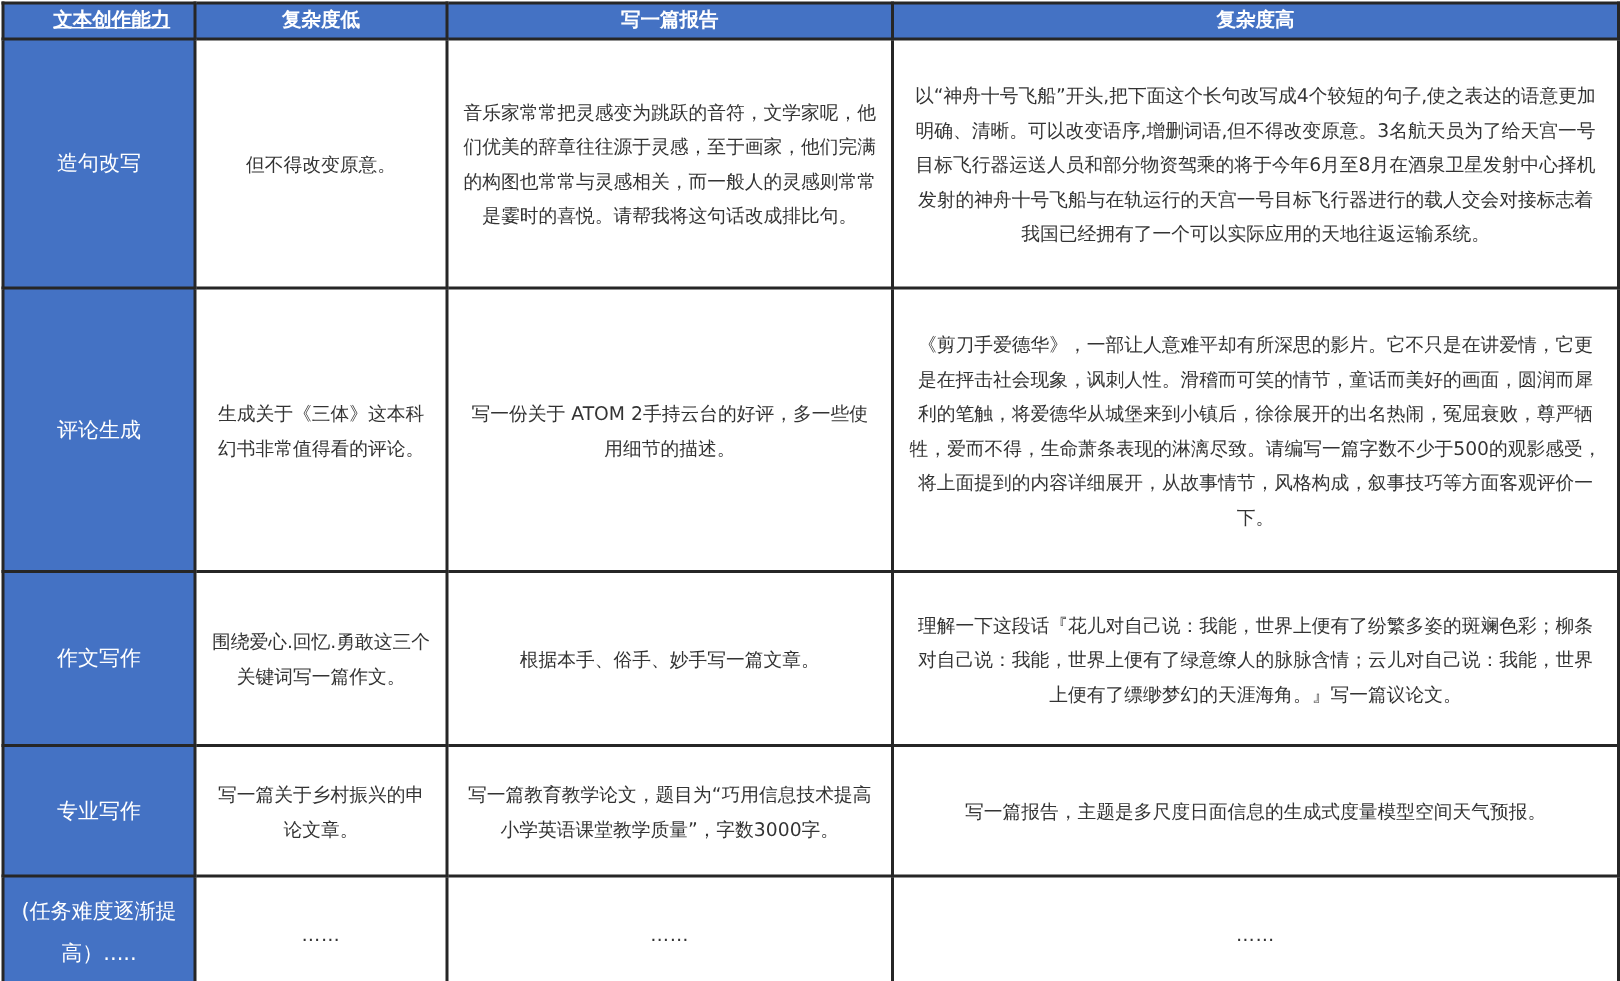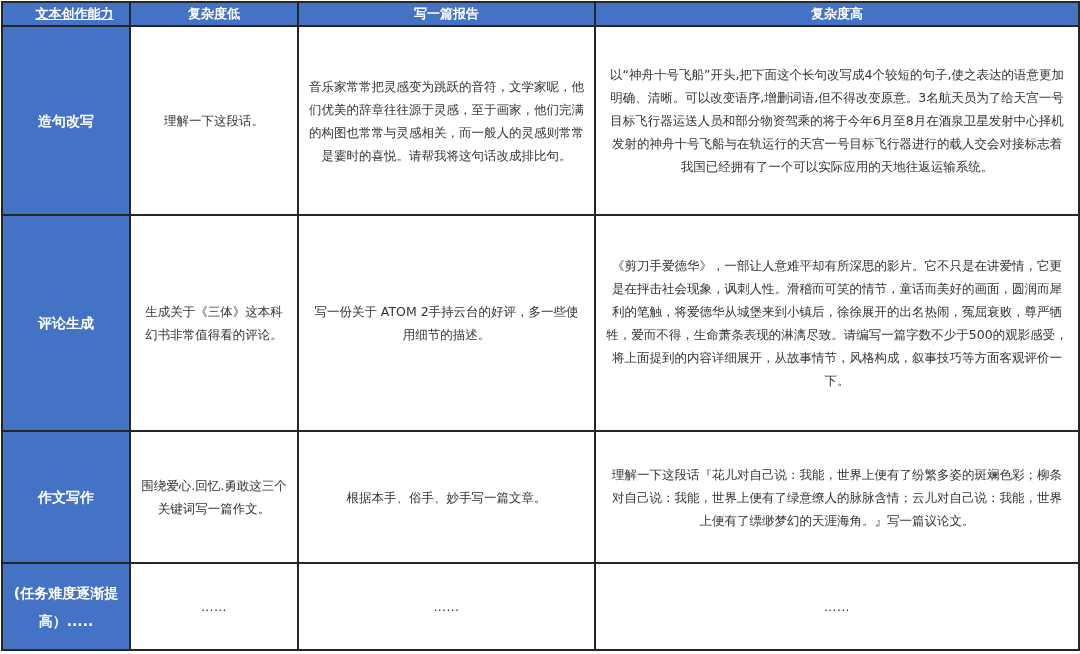--- a/index.html
+++ b/index.html
@@ -15,21 +15,21 @@
     padding: 0 10px;
     font-size: 12.5px; line-height: 23px; color: #333333;
     word-break: break-all;
   }
   table.grid th {
     background: #4472c4; color: #ffffff; font-weight: bold; font-size: 13px;
     line-height: 18px; height: 22px; padding: 0 4px;
   }
   table.grid th.corner { text-decoration: underline; padding-left: 21px; }
   table.grid td.rowhead {
-    background: #4472c4; color: #ffffff; font-weight: bold; font-size: 14px;
+    background: #4472c4; color: #ffffff; font-weight: normal; font-size: 14px;
     line-height: 28px; padding: 0 6px;
   }
   td.dots { color: #8a8a8a; font-size: 9px; letter-spacing: 0.5px; }
 </style>
 </head>
 <body>
 
 <table class="grid">
   <colgroup>
     <col style="width:128px">
@@ -41,36 +41,42 @@
     <tr>
       <th class="corner">文本创作能力</th>
       <th>复杂度低</th>
       <th>写一篇报告</th>
       <th>复杂度高</th>
     </tr>
   </thead>
   <tbody>
     <tr style="height:166px">
       <td class="rowhead">造句改写</td>
-      <td>理解一下这段话。</td>
+      <td>但不得改变原意。</td>
       <td>音乐家常常把灵感变为跳跃的音符，文学家呢，他们优美的辞章往往源于灵感，至于画家，他们完满的构图也常常与灵感相关，而一般人的灵感则常常是霎时的喜悦。请帮我将这句话改成排比句。</td>
       <td>以“神舟十号飞船”开头,把下面这个长句改写成4个较短的句子,使之表达的语意更加明确、清晰。可以改变语序,增删词语,但不得改变原意。3名航天员为了给天宫一号目标飞行器运送人员和部分物资驾乘的将于今年6月至8月在酒泉卫星发射中心择机发射的神舟十号飞船与在轨运行的天宫一号目标飞行器进行的载人交会对接标志着我国已经拥有了一个可以实际应用的天地往返运输系统。</td>
     </tr>
     <tr style="height:189px">
       <td class="rowhead">评论生成</td>
       <td>生成关于《三体》这本科幻书非常值得看的评论。</td>
       <td>写一份关于 ATOM 2手持云台的好评，多一些使用细节的描述。</td>
       <td>《剪刀手爱德华》，一部让人意难平却有所深思的影片。它不只是在讲爱情，它更是在抨击社会现象，讽刺人性。滑稽而可笑的情节，童话而美好的画面，圆润而犀利的笔触，将爱德华从城堡来到小镇后，徐徐展开的出名热闹，冤屈衰败，尊严牺牲，爱而不得，生命萧条表现的淋漓尽致。请编写一篇字数不少于500的观影感受，将上面提到的内容详细展开，从故事情节，风格构成，叙事技巧等方面客观评价一下。</td>
     </tr>
     <tr style="height:116px">
       <td class="rowhead">作文写作</td>
       <td>围绕爱心.回忆.勇敢这三个关键词写一篇作文。</td>
       <td>根据本手、俗手、妙手写一篇文章。</td>
       <td>理解一下这段话『花儿对自己说：我能，世界上便有了纷繁多姿的斑斓色彩；柳条对自己说：我能，世界上便有了绿意缭人的脉脉含情；云儿对自己说：我能，世界上便有了缥缈梦幻的天涯海角。』写一篇议论文。</td>
     </tr>
+    <tr style="height:87px">
+      <td class="rowhead">专业写作</td>
+      <td>写一篇关于乡村振兴的申论文章。</td>
+      <td>写一篇教育教学论文，题目为“巧用信息技术提高小学英语课堂教学质量”，字数3000字。</td>
+      <td>写一篇报告，主题是多尺度日面信息的生成式度量模型空间天气预报。</td>
+    </tr>
     <tr style="height:76px">
       <td class="rowhead">(任务难度逐渐提高）.....</td>
       <td class="dots">……</td>
       <td class="dots">……</td>
       <td class="dots">……</td>
     </tr>
   </tbody>
 </table>
 
 </body></html>

